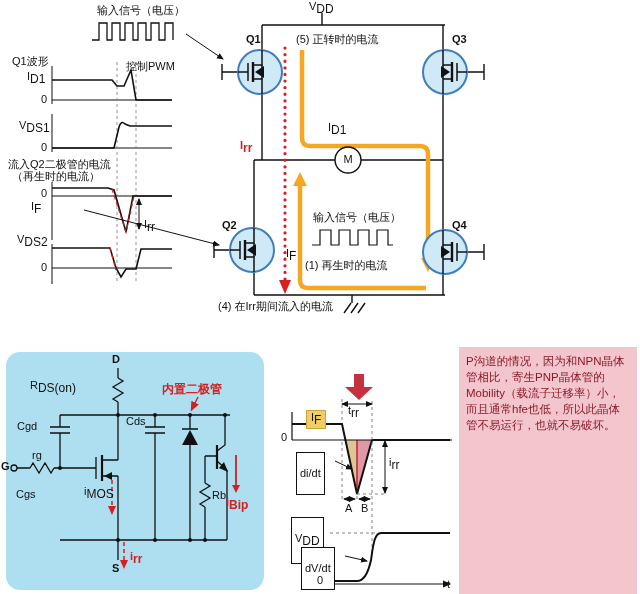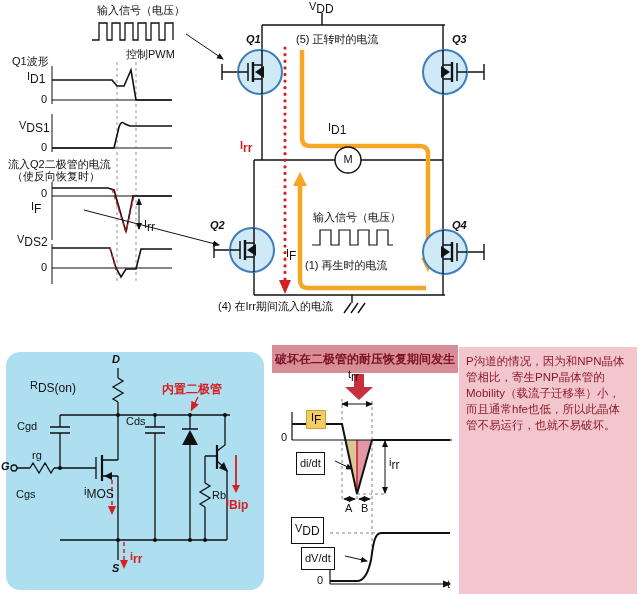--- a/index.html
+++ b/index.html
@@ -3,40 +3,39 @@
 <meta charset="utf-8">
 <style>
   * { margin:0; padding:0; box-sizing:border-box; }
   html,body { background:#fff; }
   #stage { position:relative; width:640px; height:594px; background:#fff;
            font-family:"Liberation Sans","DejaVu Sans",sans-serif; overflow:hidden; }
   #stage svg.art { position:absolute; left:0; top:0; }
   .lbl { position:absolute; font-size:11px; color:#111; white-space:nowrap; line-height:1.15; }
   .lbl sub { font-size:12px;margin-top:32px; }
   .red { color:#d42020; font-weight:bold; }
-  .bold { font-weight:bold;font-style:italic; }
-  .boxed { border:1px solid #111; background:#fff; padding:4px 3px; }
+  .bold { font-weight:bold; }
+  .boxed { border:1px solid #111; background:#fff; padding:14px 3px; }
   .ybox { background:#f2cd63; border:1px solid #c8a43a; padding:0 4px; }
   #equiv-box { position:absolute; left:6px; top:352px; width:258px; height:238px;
                background:#aedff0; border-radius:14px; }
   #desc-box { position:absolute; left:459px; top:347px; width:178px; height:247px;
               background:#f3c6cd; padding:6px 7px; font-size:11.5px; line-height:16px;
               color:#8c1a28; }
   #desc-box p + p { margin-top:8px; }
   #recovery-header { position:absolute; left:272px; top:345px; width:186px; height:28px;
               background:#d88e99; color:#7d1220; font-weight:bold; font-size:12px;
               display:flex; align-items:center; justify-content:center; text-align:center; }
 </style>
 </head>
 <body>
 
 <div id="stage">
 
   <div id="equiv-box"></div>
-  <div id="recovery-header">破坏在二极管的耐压恢复期间发生</div>
   <div id="desc-box">
     <p>P沟道的情况，因为和NPN晶体管相比，寄生PNP晶体管的Mobility（载流子迁移率）小，而且通常hfe也低，所以此晶体管不易运行，也就不易破坏。</p>
   </div>
 
   <svg class="art" width="640" height="594" viewBox="0 0 640 594">
     <defs>
       <marker id="ah" markerWidth="8" markerHeight="8" refX="6" refY="3" orient="auto">
         <path d="M0,0 L7,3 L0,6 Z" fill="#111"></path>
         </marker>
       <marker id="ahs" markerWidth="8" markerHeight="8" refX="6" refY="3" orient="auto-start-reverse">
@@ -185,42 +184,42 @@
       <line x1="359" y1="499" x2="370" y2="499" stroke="#111" stroke-width="1" marker-start="url(#ahs)" marker-end="url(#ah)"></line>
       <line x1="335" y1="461" x2="352" y2="469" stroke="#111" stroke-width="1" marker-end="url(#ah)"></line>
       <path d="M330,566 V584" stroke="#111" stroke-width="1.2" fill="none"></path>
       <line x1="330" y1="584" x2="450" y2="584" stroke="#111" stroke-width="1.2" marker-end="url(#ah)"></line>
       <path d="M330,581 H357 C364,581 368,574 371,560 C373,547 374,533 381,533 H450" stroke="#111" stroke-width="2" fill="none"></path>
       <line x1="345" y1="556" x2="367" y2="561" stroke="#111" stroke-width="1" marker-end="url(#ah)"></line>
     </g>
   </svg>
 
   <div class="lbl" style="left:97px;top:4px">输入信号（电压）</div>
-  <div class="lbl" style="left:126px;top:48px">控制PWM</div>
+  <div class="lbl" style="left:126px;top:60px">控制PWM</div>
   <div class="lbl" style="left:12px;top:55px">Q1波形</div>
   <div class="lbl" style="left:27px;top:70px"><span>I</span><sub>D1</sub></div>
   <div class="lbl" style="left:41px;top:93px">0</div>
   <div class="lbl" style="left:19px;top:119px"><span>V</span><sub>DS1</sub></div>
   <div class="lbl" style="left:41px;top:141px">0</div>
   <div class="lbl" style="left:8px;top:158px">流入Q2二极管的电流</div>
-  <div class="lbl" style="left:12px;top:170px">（使反向恢复时）</div>
+  <div class="lbl" style="left:12px;top:170px">（再生时的电流）</div>
   <div class="lbl" style="left:41px;top:187px">0</div>
   <div class="lbl" style="left:31px;top:200px"><span>I</span><sub>F</sub></div>
   <div class="lbl" style="left:144px;top:218px"><span>I</span><sub>rr</sub></div>
   <div class="lbl" style="left:17px;top:233px"><span>V</span><sub>DS2</sub></div>
   <div class="lbl" style="left:41px;top:261px">0</div>
 
   <div class="lbl" style="left:309px;top:0px"><span>V</span><sub>DD</sub></div>
   <div class="lbl bold" style="left:246px;top:33px">Q1</div>
   <div class="lbl" style="left:296px;top:33px">(5) 正转时的电流</div>
   <div class="lbl bold" style="left:452px;top:33px">Q3</div>
   <div class="lbl" style="left:328px;top:121px"><span>I</span><sub>D1</sub></div>
   <div class="lbl red" style="left:240px;top:139px"><span>I</span><sub>rr</sub></div>
   <div class="lbl" style="left:341px;top:153px;width:14px;text-align:center">M</div>
-  <div class="lbl bold" style="left:210px;top:219px">Q2</div>
+  <div class="lbl bold" style="left:222px;top:219px">Q2</div>
   <div class="lbl" style="left:313px;top:211px">输入信号（电压）</div>
   <div class="lbl" style="left:286px;top:247px"><span>I</span><sub>F</sub></div>
   <div class="lbl" style="left:305px;top:259px">(1) 再生时的电流</div>
   <div class="lbl bold" style="left:452px;top:219px">Q4</div>
   <div class="lbl" style="left:218px;top:300px">(4) 在Irr期间流入的电流</div>
 
   <div class="lbl bold" style="left:112px;top:353px">D</div>
   <div class="lbl" style="left:30px;top:379px"><span>R</span><sub>DS(on)</sub></div>
   <div class="lbl" style="left:17px;top:420px">Cgd</div>
   <div class="lbl" style="left:32px;top:449px">rg</div>
@@ -229,21 +228,21 @@
   <div class="lbl" style="left:126px;top:415px">Cds</div>
   <div class="lbl red" style="left:162px;top:383px;font-size:12px">内置二极管</div>
   <div class="lbl" style="left:84px;top:485px"><span>i</span><sub>MOS</sub></div>
   <div class="lbl" style="left:212px;top:489px">Rb</div>
   <div class="lbl red" style="left:226px;top:496px"><span>i</span><sub>Bip</sub></div>
   <div class="lbl red" style="left:130px;top:550px"><span>i</span><sub>rr</sub></div>
   <div class="lbl bold" style="left:112px;top:562px">S</div>
 
   <div class="lbl" style="left:281px;top:431px">0</div>
   <div class="lbl ybox" style="left:306px;top:410px"><span>I</span><sub>F</sub></div>
-  <div class="lbl" style="left:348px;top:368px"><span>t</span><sub>rr</sub></div>
+  <div class="lbl" style="left:348px;top:404px"><span>t</span><sub>rr</sub></div>
   <div class="lbl boxed" style="left:296px;top:452px">di/dt</div>
   <div class="lbl" style="left:389px;top:456px"><span>i</span><sub>rr</sub></div>
   <div class="lbl" style="left:345px;top:502px">A</div>
   <div class="lbl" style="left:361px;top:502px">B</div>
   <div class="lbl boxed" style="left:291px;top:517px"><span>V</span><sub>DD</sub></div>
   <div class="lbl boxed" style="left:301px;top:547px">dV/dt</div>
   <div class="lbl" style="left:317px;top:574px">0</div>
   <div class="lbl" style="left:447px;top:578px">t</div>
 
 </div>

